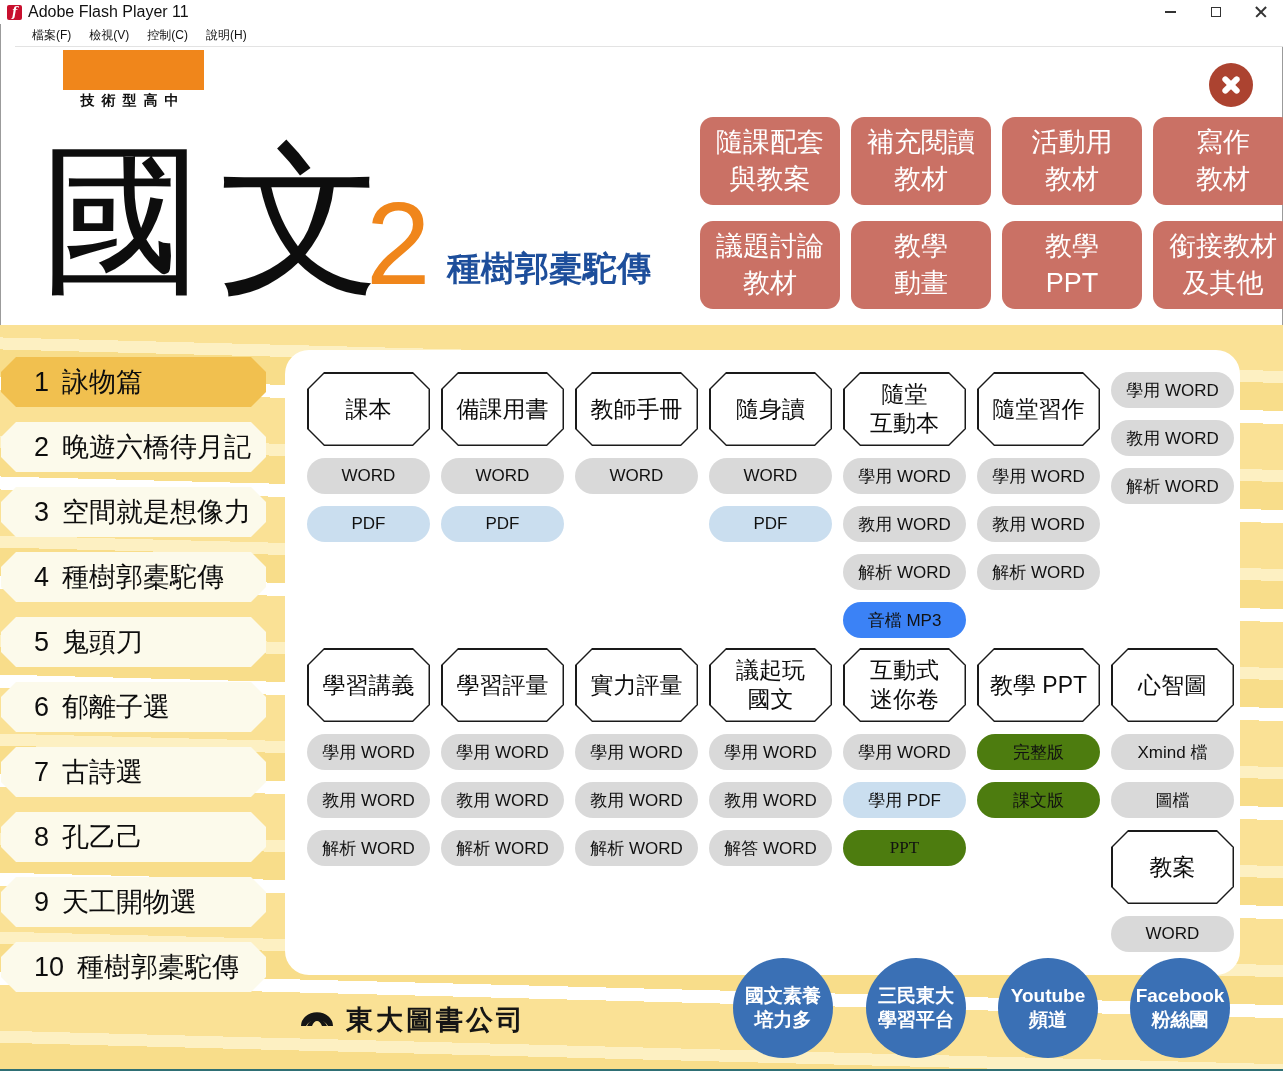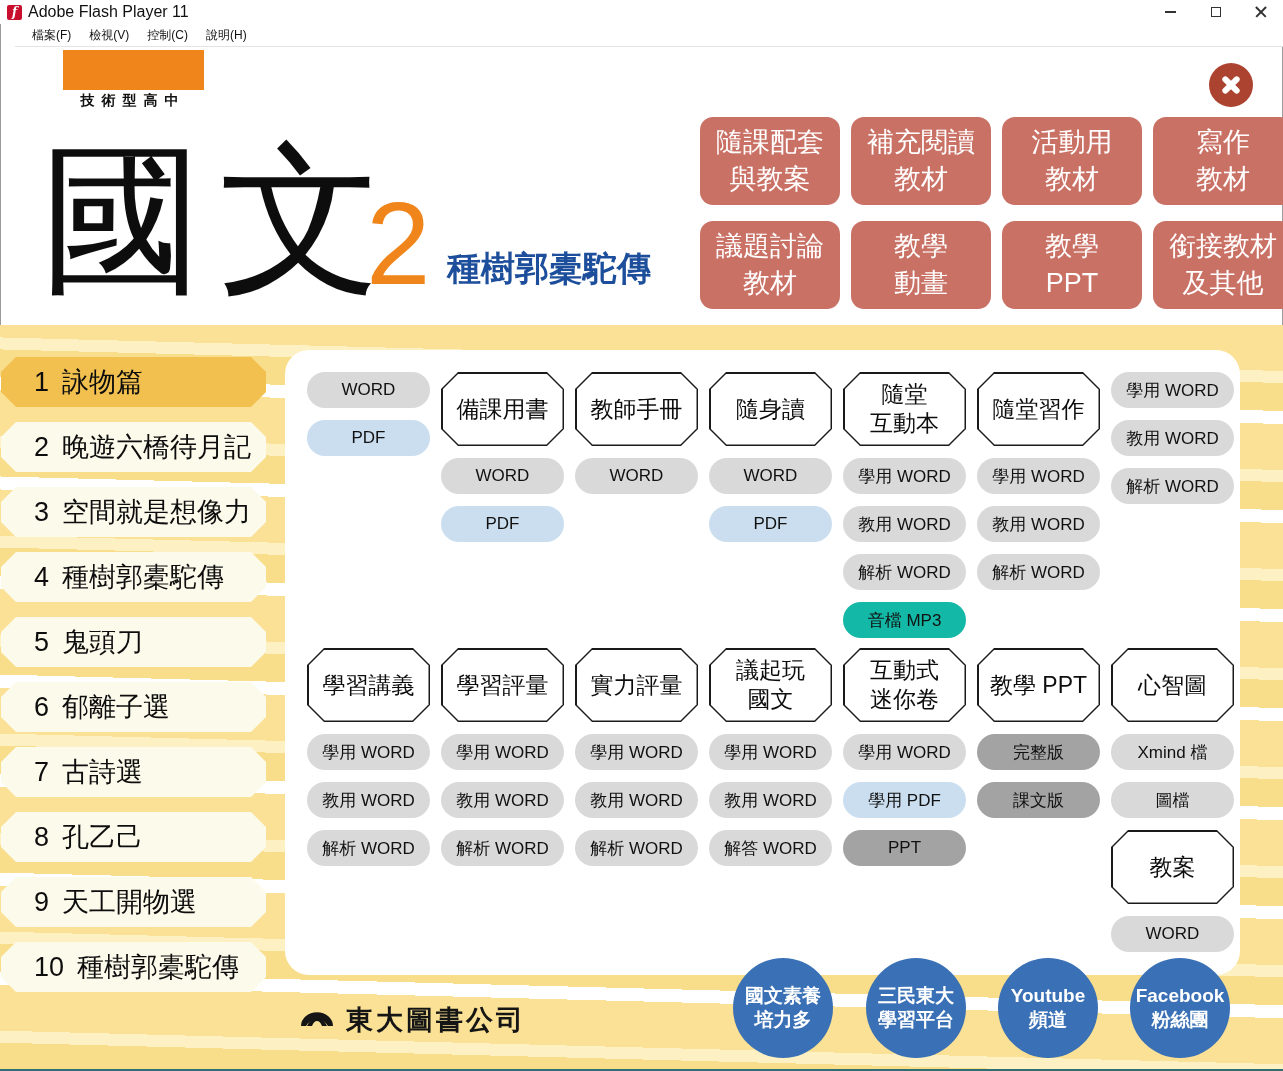--- a/index.html
+++ b/index.html
@@ -66,21 +66,21 @@
        clip-path:polygon(17px 0,calc(100% - 17px) 0,100% 17px,100% calc(100% - 17px),
                  calc(100% - 17px) 100%,17px 100%,0 calc(100% - 17px),0 17px);}
   .oct::after{content:"";position:absolute;inset:1.5px;background:#fff;
        clip-path:polygon(16px 0,calc(100% - 16px) 0,100% 16px,100% calc(100% - 16px),
                  calc(100% - 16px) 100%,16px 100%,0 calc(100% - 16px),0 16px);}
   .oct-label{position:absolute;inset:0;z-index:1;display:flex;align-items:center;justify-content:center;
              text-align:center;font-size:23px;line-height:29px;color:#0d0d0d;white-space:pre-line;}
   .pill{height:36px;flex:none;border-radius:18px;border:none;display:flex;align-items:center;
         justify-content:center;font-size:17px;color:#111;cursor:pointer;white-space:nowrap;}
   .pill.gray{background:#d9d9d9;} .pill.pdf{background:#cadeef;}
-  .pill.mp3{background:#14b8a6;}  .pill.green{background:#a3a3a3;}
+  .pill.mp3{background:#3b82f6;}  .pill.green{background:#4d7c0f;font-family:Liberation Serif, serif;}
   
   .circle{position:absolute;top:958px;width:100px;height:100px;border-radius:50%;background:#3a70b5;
           color:#fff;display:flex;align-items:center;justify-content:center;text-align:center;
           font-size:19px;line-height:24px;font-weight:600;white-space:pre-line;border:none;cursor:pointer;z-index:3;}
   .c1{left:733px;} .c2{left:866px;} .c3{left:998px;} .c4{left:1130px;}
   .publisher{position:absolute;left:298px;top:1002px;display:flex;align-items:flex-start;gap:10px;z-index:3;}
   .publisher-name{font-family:"DejaVu Serif",serif;font-weight:700;font-size:27px;color:#151515;
                   letter-spacing:3px;}
 </style>
 </head>
@@ -182,20 +182,23 @@
     <div class="side-item">
         <span>10</span>
         <span>種樹郭橐駝傳</span>
       </div>
   </div>
 
   <div class="panel">
 
     <div class="grp grp1">
       <div class="col">
+        <div class="oct">
+            <span class="oct-label">課本</span>
+          </div>
         <button class="pill gray">WORD</button>
         <button class="pill pdf">PDF</button>
       </div>
       <div class="col">
         <div class="oct">
             <span class="oct-label">備課用書</span>
           </div>
         <button class="pill gray">WORD</button>
         <button class="pill pdf">PDF</button>
       </div>

